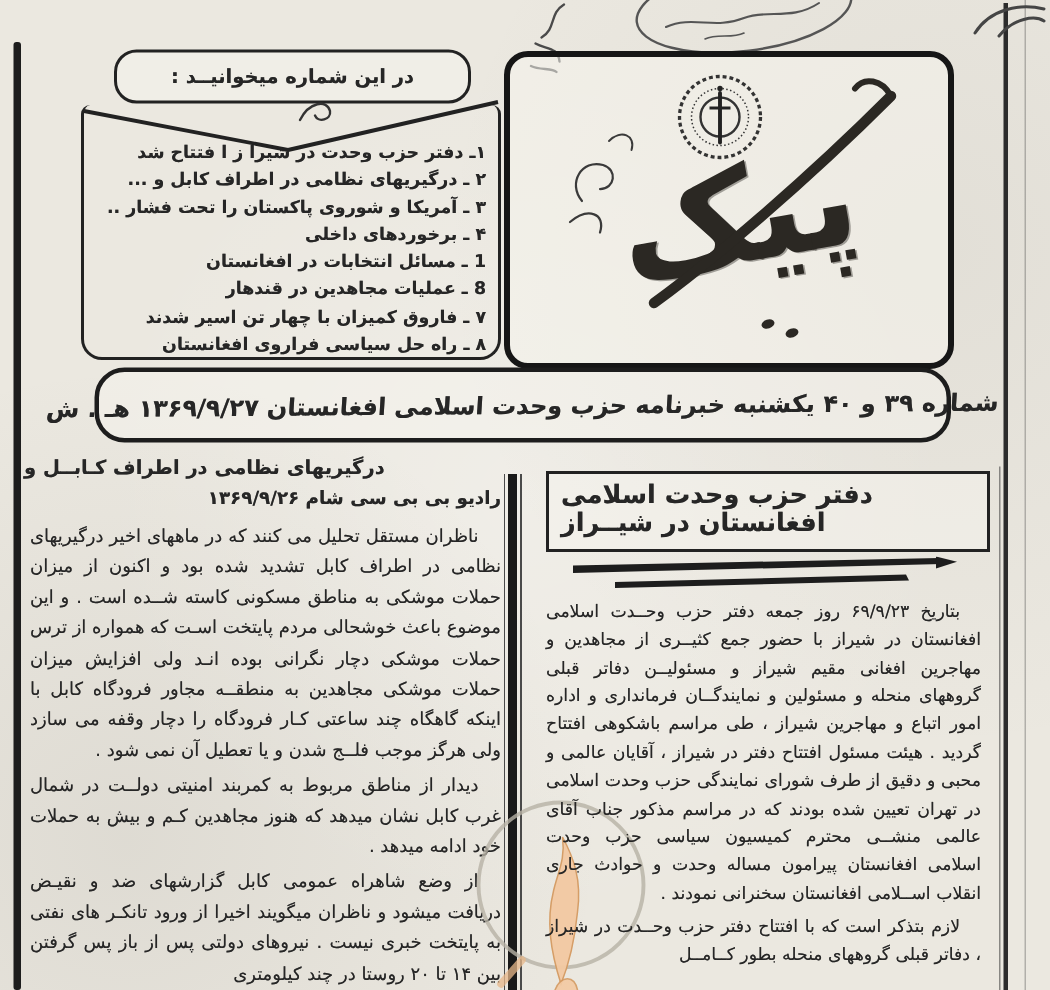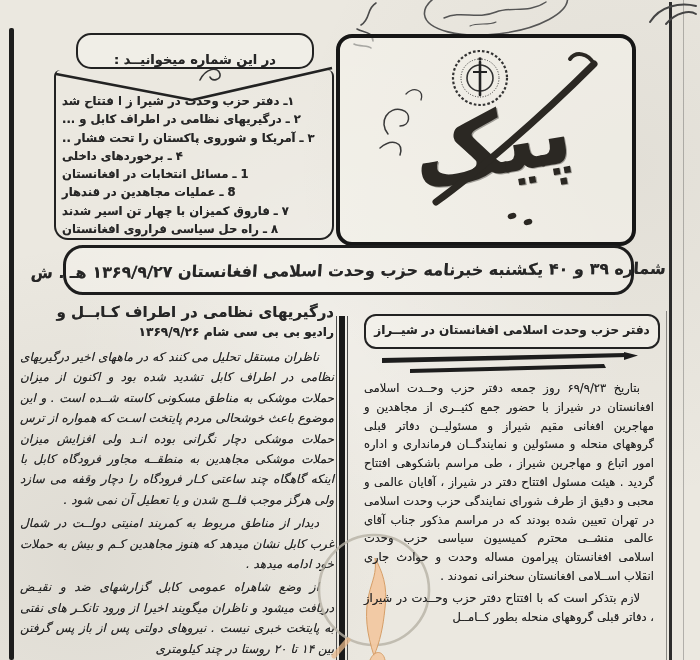--- a/index.html
+++ b/index.html
@@ -14,31 +14,31 @@
   }
   .ink{color:#262626;text-shadow:0 0 .4px rgba(30,30,30,.55);}
   
   .rule-left{position:absolute;left:9px;top:28px;width:5px;height:632px;background:#1d1d1d;border-radius:2px;}
   .rule-right{position:absolute;left:669px;top:2px;width:3px;height:658px;background:#2c2c2c;}
   .rule-right-faint{position:absolute;left:683px;top:0;width:1px;height:660px;background:rgba(70,70,70,.35);}
   
   .contents-banner{
     position:absolute;left:76px;top:33px;width:234px;height:32px;
     border:2.5px solid #222;border-radius:15px;background:rgba(244,242,235,.6);
-    display:flex;align-items:flex-end;justify-content:center;
+    display:flex;align-items:center;justify-content:center;
     font-size:13px;font-weight:bold;direction:rtl;
   }
   .contents-chevron{position:absolute;left:52px;top:58px;width:284px;height:48px;}
   .contents-box{
     position:absolute;left:54px;top:70px;width:276px;height:168px;
     border:2.5px solid #222;border-top:none;border-radius:6px 6px 14px 14px;
   }
   .contents-list{
     position:absolute;left:62px;top:92px;width:262px;margin:0;padding:0;list-style:none;
-    direction:rtl;text-align:left;font-size:11.6px;line-height:18.3px;font-weight:bold;
+    direction:rtl;text-align:right;font-size:11.6px;line-height:18.3px;font-weight:bold;
   }
   
   .masthead-box{
     position:absolute;left:336px;top:34px;width:292px;height:204px;
     border:4px solid #161616;border-radius:16px;background:rgba(246,244,237,.55);
   }
   .masthead-title{
     position:absolute;left:352px;top:104px;width:220px;
     font-size:88px;line-height:1.05;font-weight:bold;color:#2b2823;
     transform:rotate(-10deg);direction:rtl;text-shadow:1px 1px 0 rgba(43,40,35,.4);
@@ -53,28 +53,28 @@
   .issue-band span{
     direction:rtl;font-size:16px;font-weight:bold;transform:skewX(-4deg) rotate(-.4deg);
     white-space:nowrap;
   }
   
   .column-divider{
     position:absolute;left:336px;top:316px;width:12px;height:344px;
     background:linear-gradient(to right,#4a4a4a 0 1px,transparent 1px 3px,#191919 3px 9px,transparent 9px 11px,#4a4a4a 11px 12px);
   }
   .left-article{position:absolute;left:16px;top:303px;width:318px;direction:rtl;}
-  .left-article .h1,.left-article .h2{font-size:15px;font-weight:bold;text-align:right;line-height:19px;}
+  .left-article .h1,.left-article .h2{font-size:13px;font-weight:bold;text-align:left;line-height:19px;}
   .left-article .src{font-size:12.2px;font-weight:bold;text-align:right;line-height:19px;margin-top:1px;}
   .left-article .body{margin-top:5px;font-size:12px;line-height:20.4px;text-align:justify;text-align-last:right;}
-  .left-article .body p{margin:0 0 3px 4px;text-indent:15px;font-style:italic;}
+  .left-article .body p{margin:0 0 3px 4px;text-indent:15px;}
   .right-article{position:absolute;left:354px;top:311px;width:312px;height:349px;direction:rtl;border-right:1.5px solid rgba(55,55,55,.55);}
   .right-headbox{
-    margin:3px 6px 0 10px;border:2.5px solid #222;border-radius:12px;
-    padding:5px 8px 7px;text-align:center;font-size:12px;font-weight:bold;line-height:19px;
+    margin:3px 6px 0 10px;border:2.5px solid #222;border-radius:0;
+    padding:5px 8px 7px;text-align:left;font-size:17px;font-weight:bold;line-height:19px;
     background:rgba(246,244,237,.5);
   }
   .right-arrows{display:block;margin:3px auto 0;}
   .right-article .body{padding:3px 12px 0 10px;font-size:11.5px;line-height:18.8px;text-align:justify;text-align-last:right;position:relative;z-index:2;}
   .right-article .body p{margin:0 0 3px 0;text-indent:14px;}
   .flame-watermark{position:absolute;left:312px;top:528px;width:132px;height:140px;z-index:1;}
   .top-mark{position:absolute;}
 </style>
 </head>
 <body>

